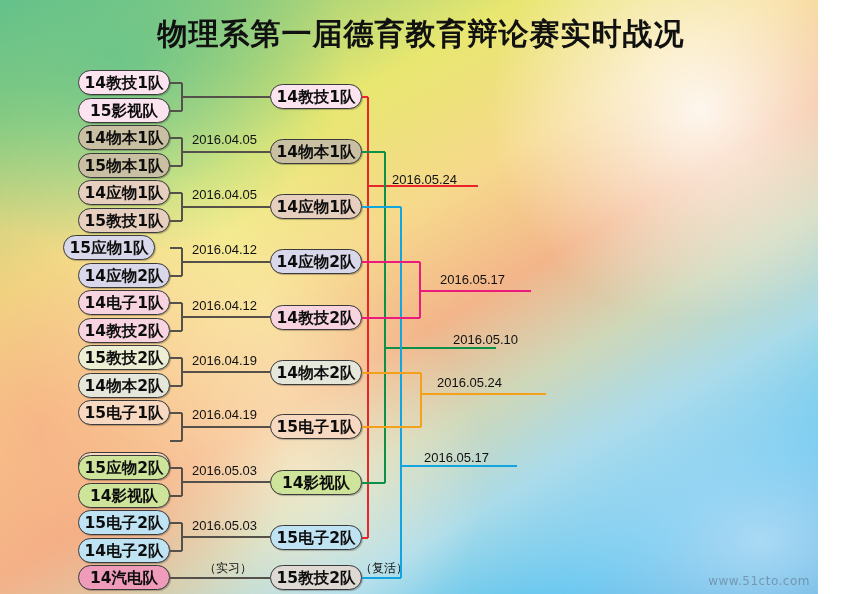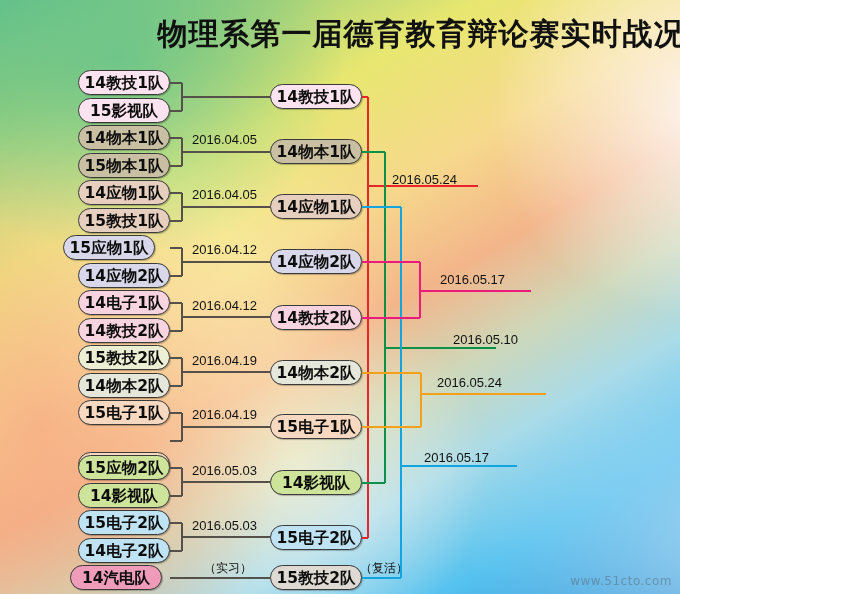--- a/index.html
+++ b/index.html
@@ -1,21 +1,21 @@
 <!DOCTYPE html>
 <html><head>
 <meta charset="utf-8">
 <style>
   html,body{margin:0;padding:0;}
   body{
     width:842px;height:594px;overflow:hidden;
     font-family:"DejaVu Sans","Liberation Sans",sans-serif;
   }
   #stage{
-    position:relative;width:680px;height:594px;overflow:hidden;
+    position:relative;width:818px;height:594px;overflow:hidden;
     background:
       radial-gradient(circle 300px at 700px 110px, rgba(255,255,255,.85) 0%, rgba(255,255,255,0) 70%),
       radial-gradient(circle 260px at 300px 470px, rgba(255,214,140,.60) 0%, rgba(255,214,140,0) 72%),
       radial-gradient(circle 330px at 150px 300px, rgba(255,242,120,.55) 0%, rgba(255,242,120,0) 75%),
       linear-gradient(150deg,#63c08a 0%, #9fd07a 14%, #e8e770 28%, #f6d98c 42%, #f3b58a 54%, #cfd7b8 64%, #a9dbe8 74%, #55c2ef 86%, #2e8fd4 100%),
       linear-gradient(to bottom,#6cc08f 0%,#e9e46b 30%,#f4a886 52%,#f6c98a 74%,#cfe4ef 100%);
     background-blend-mode:screen,screen,screen,normal,normal;
   }
   
   #wash1,#wash2,#wash3{position:absolute;inset:0;pointer-events:none;}
@@ -79,21 +79,21 @@
       <div class="node r1" style="left: 78px; top: 290px; background: rgb(247, 212, 224);">14电子1队</div>
       <div class="node r1" style="left: 78px; top: 318px; background: rgb(247, 212, 224);">14教技2队</div>
       <div class="node r1" style="left: 78px; top: 345px; background: rgb(236, 239, 212);">15教技2队</div>
       <div class="node r1" style="left: 78px; top: 373px; background: rgb(228, 231, 218);">14物本2队</div>
       <div class="node r1" style="left: 78px; top: 400px; background: rgb(247, 216, 192);">15电子1队</div>
       <div class="node r1" style="left: 78px; top: 452px; background: rgb(247, 216, 192);">15物本2队</div>
       <div class="node r1" style="left: 78px; top: 455px; background: rgb(205, 228, 154);">15应物2队</div>
       <div class="node r1" style="left: 78px; top: 483px; background: rgb(205, 228, 154);">14影视队</div>
       <div class="node r1" style="left: 78px; top: 510px; background: rgb(191, 227, 243);">15电子2队</div>
       <div class="node r1" style="left: 78px; top: 538px; background: rgb(191, 227, 243);">14电子2队</div>
-      <div class="node r1" style="left: 70px; top: 565px; background: rgb(239, 156, 187);">14汽电队</div>
+      <div class="node r1" style="left: 78px; top: 565px; background: rgb(239, 156, 187);">14汽电队</div>
       <div class="node r2" style="left: 270px; top: 84px; background: rgb(251, 228, 239);">14教技1队</div>
       <div class="node r2" style="left: 270px; top: 139px; background: rgb(201, 191, 163);">14物本1队</div>
       <div class="node r2" style="left: 270px; top: 194px; background: rgb(230, 207, 190);">14应物1队</div>
       <div class="node r2" style="left: 270px; top: 249px; background: rgb(217, 216, 234);">14应物2队</div>
       <div class="node r2" style="left: 270px; top: 305px; background: rgb(247, 212, 224);">14教技2队</div>
       <div class="node r2" style="left: 270px; top: 360px; background: rgb(228, 231, 218);">14物本2队</div>
       <div class="node r2" style="left: 270px; top: 414px; background: rgb(247, 216, 192);">15电子1队</div>
       <div class="node r2" style="left: 270px; top: 470px; background: rgb(205, 228, 154);">14影视队</div>
       <div class="node r2" style="left: 270px; top: 525px; background: rgb(191, 227, 243);">15电子2队</div>
       <div class="node r2" style="left: 270px; top: 565px; background: rgb(222, 218, 211);">15教技2队</div>

